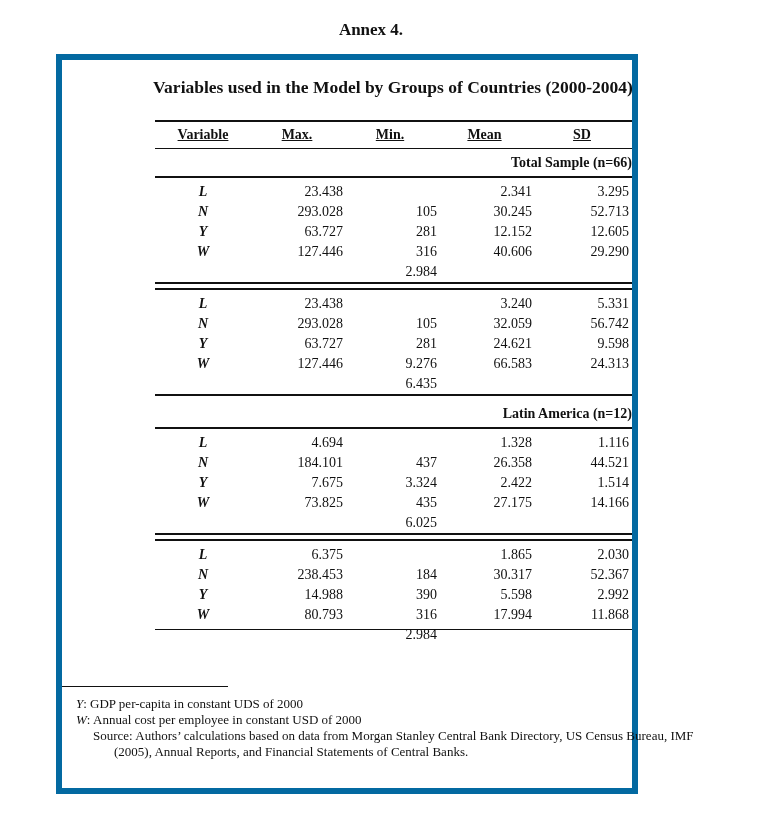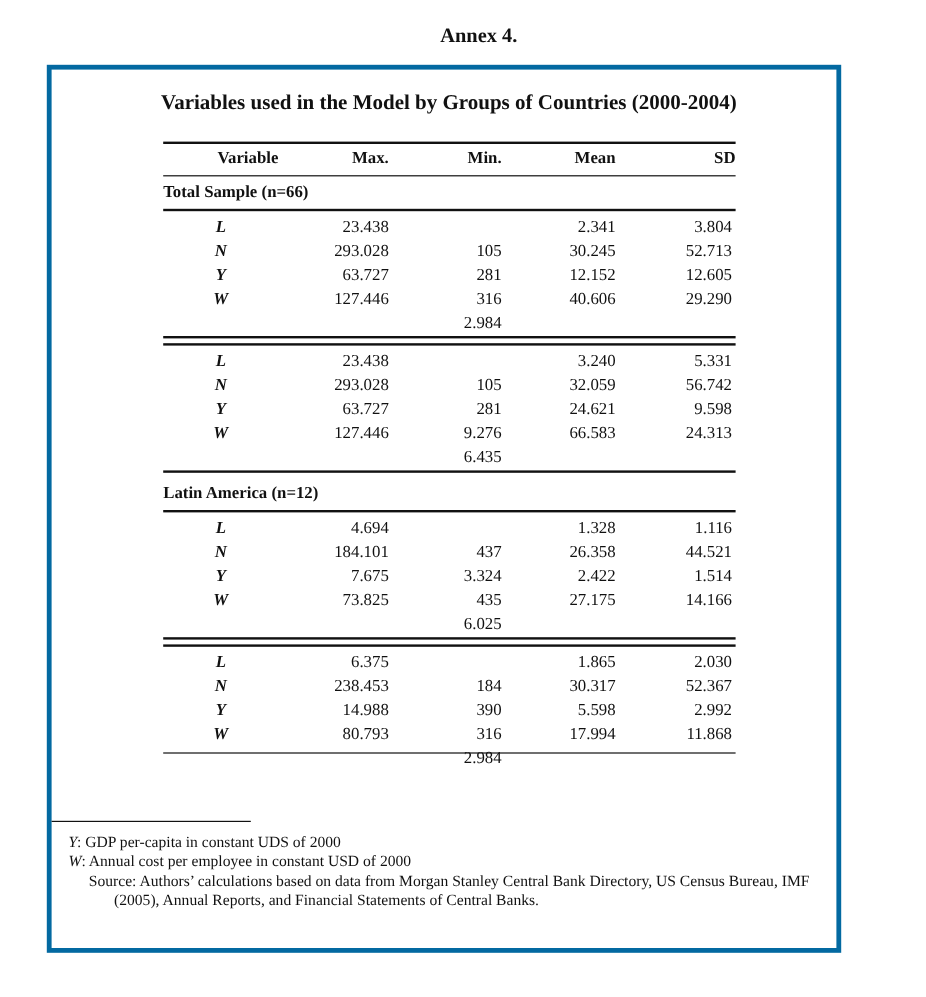--- a/index.html
+++ b/index.html
@@ -16,29 +16,28 @@
       overflow: hidden;
     }
     .annex-title {
       position: absolute;
       left: 0;
       width: 742px;
       top: 20px;
       text-align: center;
       font-weight: bold;
       font-size: 17px;
-      margin-left: 28px;
     }
     .frame {
       position: absolute;
-      left: 39px;
+      left: 56px;
       top: 54px;
-      width: 662px;
+      width: 582px;
       height: 740px;
-      border: 4px solid #0369a1;
+      border: 6px solid #0369a1;
       box-sizing: border-box;
     }
     .table-title {
       position: absolute;
       left: 0;
       width: 662px;
       top: 17px;
       text-align: center;
       font-weight: bold;
       font-size: 17.5px;
@@ -51,28 +50,28 @@
     }
     .rule-thick { height: 2px; background: #111; }
     .rule-thin { height: 1px; background: #111; }
     .hdr-row {
       display: flex;
       height: 26px;
       align-items: center;
       font-weight: bold;
       font-size: 14px;
     }
-    .hdr-row .c { text-align: right; }
+    .hdr-row .c { text-align: center; text-decoration: underline; }
     .c-var { width: 96px; }
     .c-max { width: 92px; }
     .c-min { width: 94px; }
     .c-mean { width: 95px; }
     .c-sd { width: 100px; }
     .group-title {
-      text-align: left;
+      text-align: right;
       font-weight: bold;
       font-size: 14px;
       height: 27px;
       line-height: 27px;
     }
     .data-row {
       display: flex;
       height: 20px;
       align-items: center;
       font-size: 14px;
@@ -136,21 +135,21 @@
 
     <div>
       <div class="group-title">Total Sample (n=66)</div>
       <div class="rule-thick"></div>
       <div class="spacer-sm"></div>
       <div class="data-row">
         <div class="v">L</div>
         <div class="n c-max">23.438</div>
         <div class="n c-min">105</div>
         <div class="n c-mean">2.341</div>
-        <div class="n c-sd">3.804</div>
+        <div class="n c-sd">3.295</div>
       </div>
       <div class="data-row">
         <div class="v">N</div>
         <div class="n c-max">293.028</div>
         <div class="n c-min">281</div>
         <div class="n c-mean">30.245</div>
         <div class="n c-sd">52.713</div>
       </div>
       <div class="data-row">
         <div class="v">Y</div>

